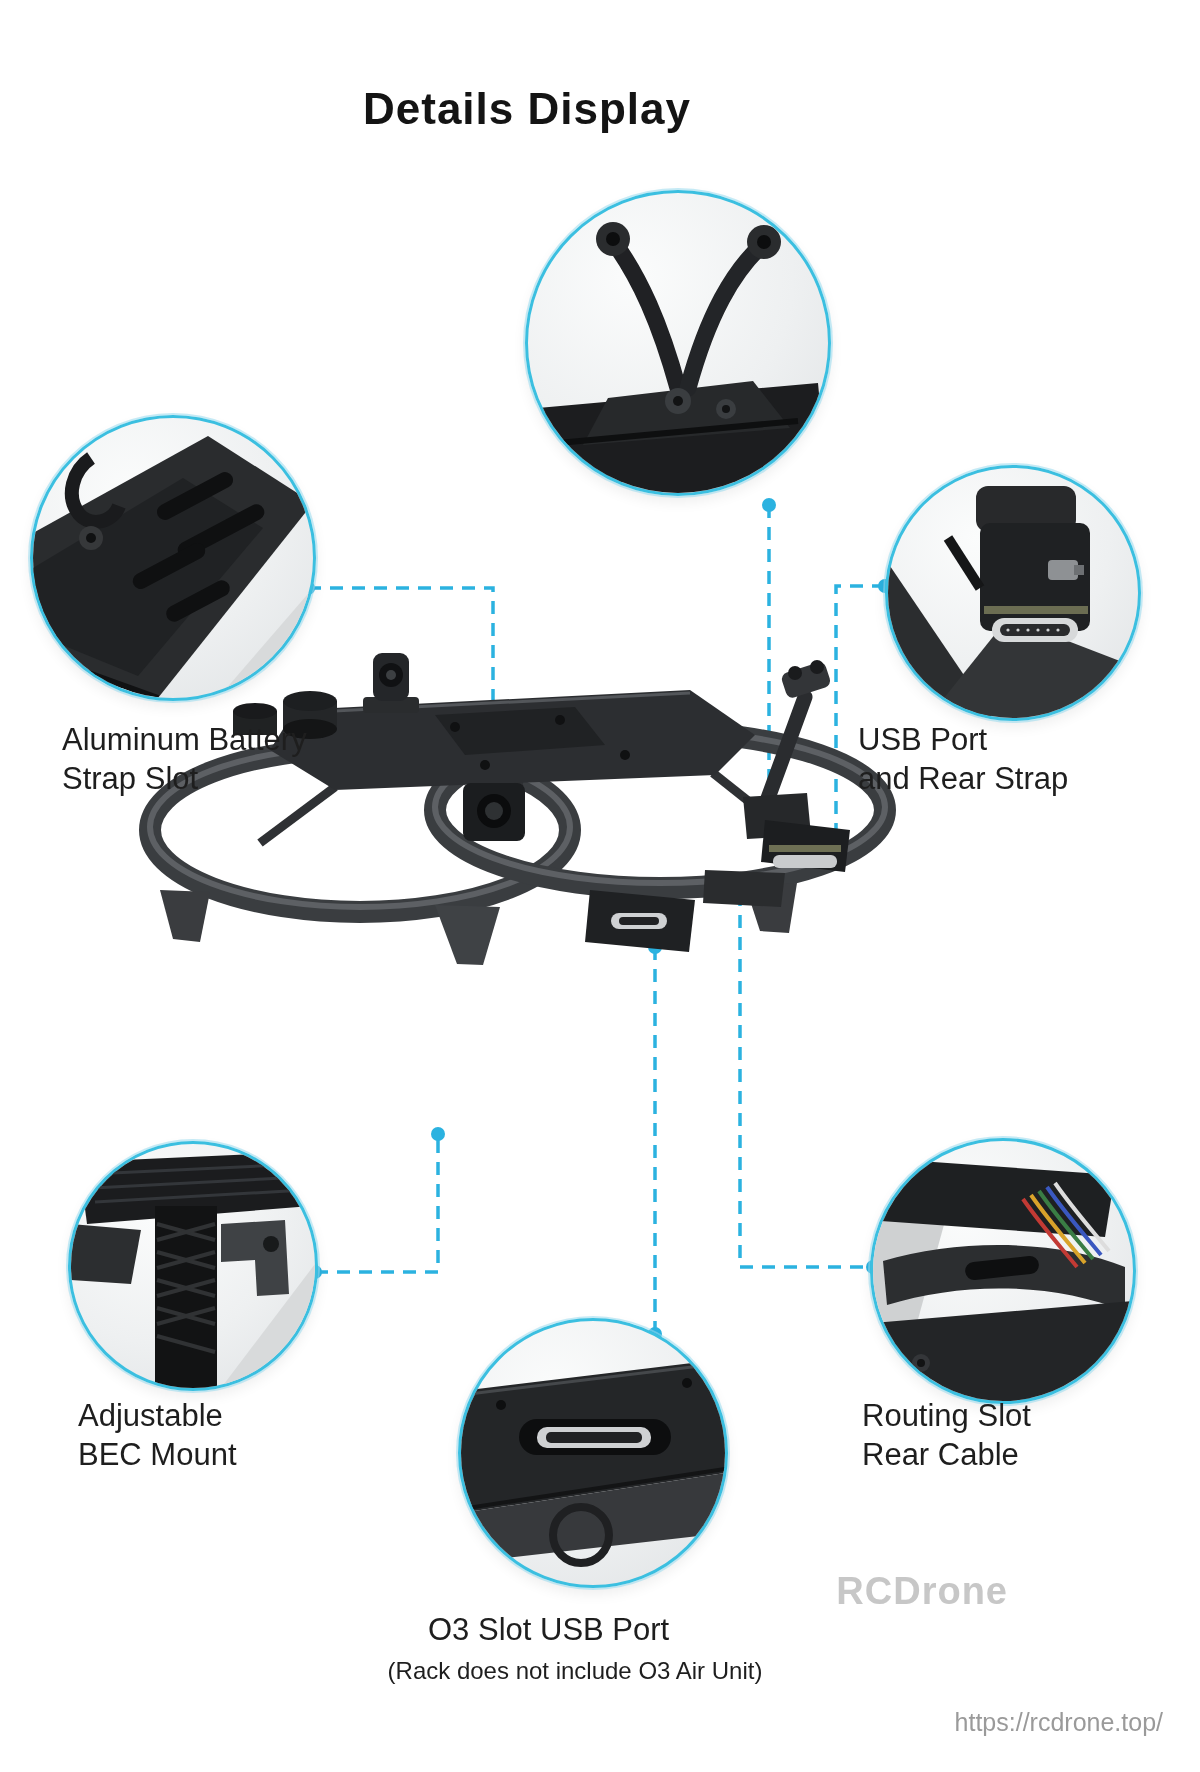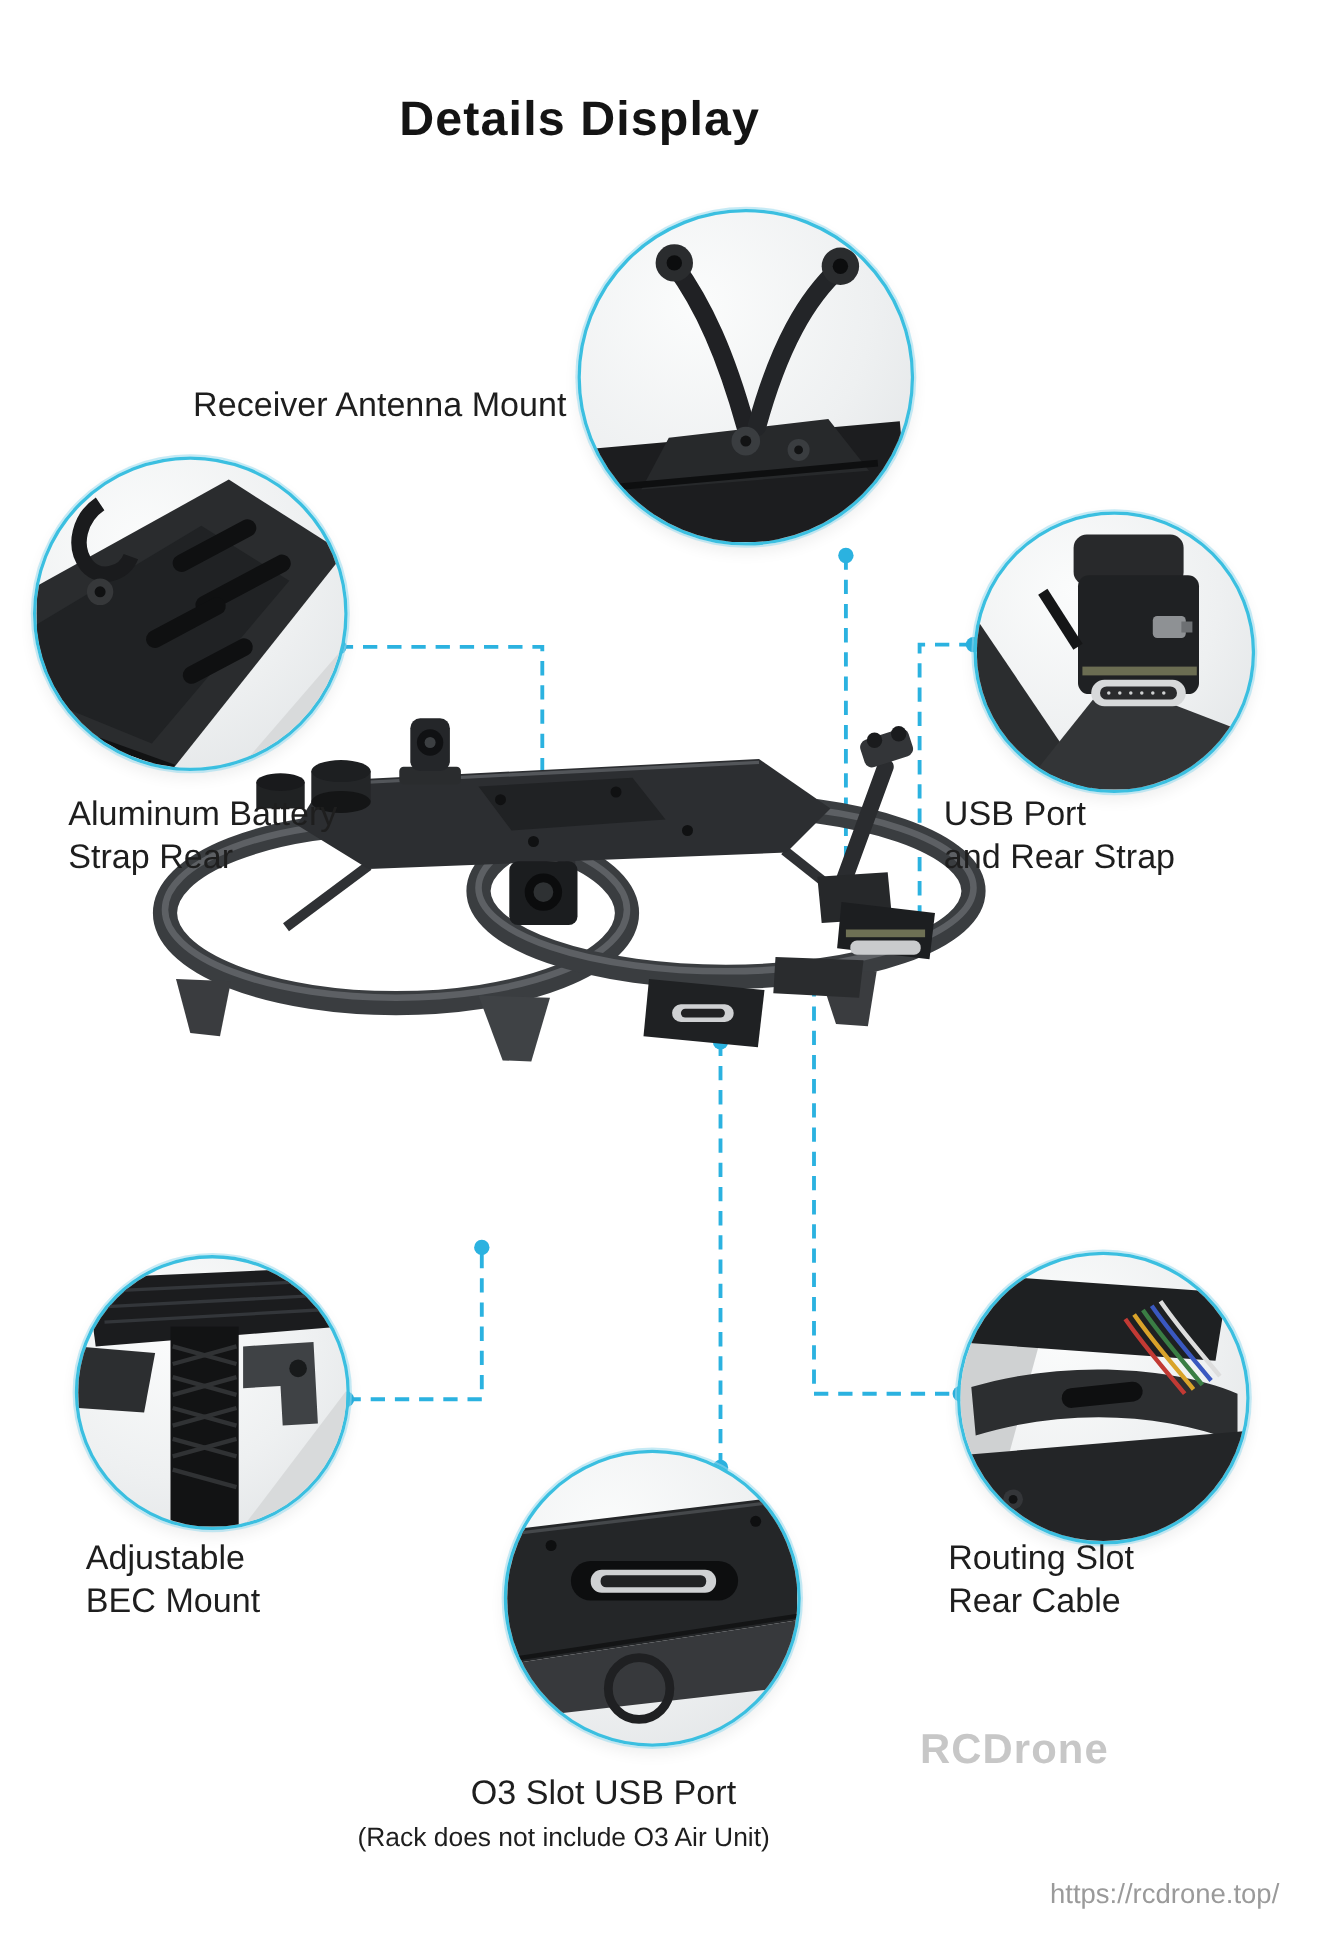--- a/index.html
+++ b/index.html
@@ -23,21 +23,21 @@
   }
   .bubble svg{display:block;width:100%;height:100%;}
   .label{
     position:absolute;color:#1e1e1e;font-size:31px;line-height:39px;
     font-weight:400;white-space:nowrap;
   }
   .label.center{text-align:left;white-space:normal;}
   .label.right{text-align:right;}
   .note{
     position:absolute;color:#1e1e1e;font-size:24px;line-height:30px;
-    white-space:nowrap;
+    text-align:center;white-space:nowrap;
   }
   .watermark{
     position:absolute;top:1570px;right:192px;
     font-size:38px;font-weight:600;color:#c7c7c7;letter-spacing:1px;
   }
   .siteurl{
     position:absolute;top:1708px;right:37px;
     font-size:25px;color:#9a9a9a;
   }
   .drone{position:absolute;left:105px;top:615px;}
@@ -242,25 +242,24 @@
         <path d="M158,54 C176,80 194,100 212,122" stroke="#d9a32a"></path>
         <path d="M166,50 C184,76 202,96 220,118" stroke="#3a7d44"></path>
         <path d="M174,46 C192,72 210,92 228,114" stroke="#3a58c0"></path>
         <path d="M182,42 C200,68 218,88 236,110" stroke="#dddddd"></path>
       </g>
       <circle cx="48" cy="222" r="9" fill="#343639"></circle>
         <circle cx="48" cy="222" r="4" fill="#121314"></circle>
     </svg>
   </div>
 
-  <div class="label right" style="right:685px;top:348px;">Receiver Antenna Mount</div>
 
   <div class="label" style="left:62px;top:720px;">
     <div>Aluminum Battery</div>
-    <div>Strap Rear</div>
+    <div>Strap Slot</div>
   </div>
 
   <div class="label center" style="left:858px;top:720px;width:300px;">
     <div>USB Port</div>
     <div>and Rear Strap</div>
   </div>
 
   <div class="label" style="left:78px;top:1396px;">
     <div>Adjustable</div>
     <div>BEC Mount</div>

